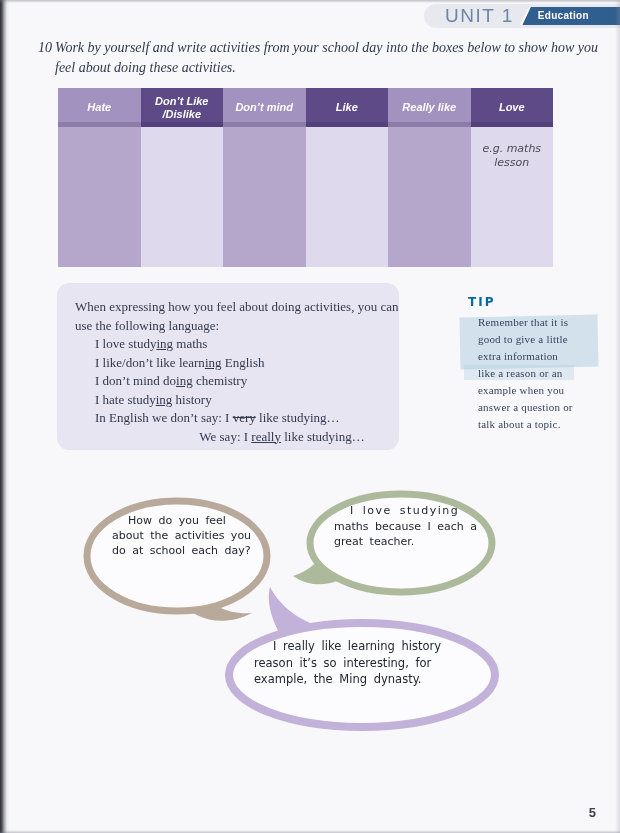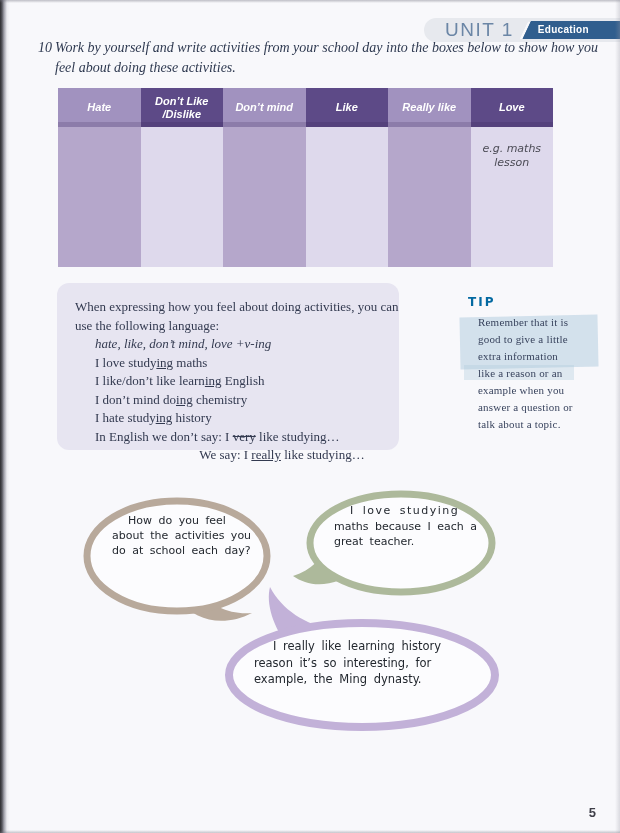--- a/index.html
+++ b/index.html
@@ -15,21 +15,21 @@
   .edge-left  { position:absolute; left:0; top:0; bottom:0; width:10px; z-index:9;
     background:linear-gradient(90deg,#2b2b2f 0,#55555c 2px,#a0a0aa 4px,rgba(200,200,210,.25) 7px,rgba(200,200,210,0) 10px); }
   .edge-top   { position:absolute; left:0; top:0; right:0; height:3px; z-index:9;
     background:linear-gradient(180deg,rgba(120,120,132,.45),rgba(120,120,132,0)); }
   .edge-bottom{ position:absolute; left:0; bottom:0; right:0; height:3px; z-index:9;
     background:linear-gradient(0deg,rgba(120,120,132,.4),rgba(120,120,132,0)); }
   .edge-right { position:absolute; top:0; bottom:0; right:0; width:5px; z-index:9;
     background:linear-gradient(270deg,rgba(150,150,162,.3),rgba(150,150,162,0)); }
 
   
-  .unit-box { position:absolute; left:424px; top:18px; width:196px; height:24px;
+  .unit-box { position:absolute; left:424px; top:4px; width:196px; height:24px;
     background:#e7e9ee; border-radius:13px 0 0 13px; overflow:hidden; }
   .unit-label { position:absolute; left:21px; top:1px; font-size:19px; font-weight:400;
     color:#6b86a6; letter-spacing:1.5px; }
   .edu-tab { position:absolute; left:104px; top:3px; width:104px; height:18px;
     background:#305e8e; transform:skewX(-25deg); transform-origin:top left;
     border-left:3px solid #f8f8fb; border-radius:3px 0 0 0; }
   .edu-tab span { display:block; transform:skewX(25deg); color:#fff; font-size:10px;
     font-weight:700; line-height:18px; padding-left:11px; letter-spacing:.3px; }
 
   
@@ -155,21 +155,20 @@
           <span>e.g. maths</span>
           <span>lesson</span>
         </div>
       </div>
     </div>
   </div>
 
   <div class="lang-box">
     <div>When expressing how you feel about doing activities, you can</div>
     <div>use the following language:</div>
-    <div class="lang-ind pattern">hate, like, don’t mind, love +v-ing</div>
     <div class="lang-ind"><span>I love study</span><span class="u">ing</span><span> maths</span></div>
     <div class="lang-ind"><span>I like/don’t like learn</span><span class="u">ing</span><span> English</span></div>
     <div class="lang-ind"><span>I don’t mind do</span><span class="u">ing</span><span> chemistry</span></div>
     <div class="lang-ind"><span>I hate study</span><span class="u">ing</span><span> history</span></div>
     <div class="lang-ind"><span>In English we don’t say: I </span><span class="s">very</span><span> like studying…</span></div>
     <div class="lang-ind do-say"><span>We say:  I </span><span class="u">really</span><span> like studying…</span></div>
   </div>
 
   <div class="tip">
     <div class="tip-hl1"></div>

